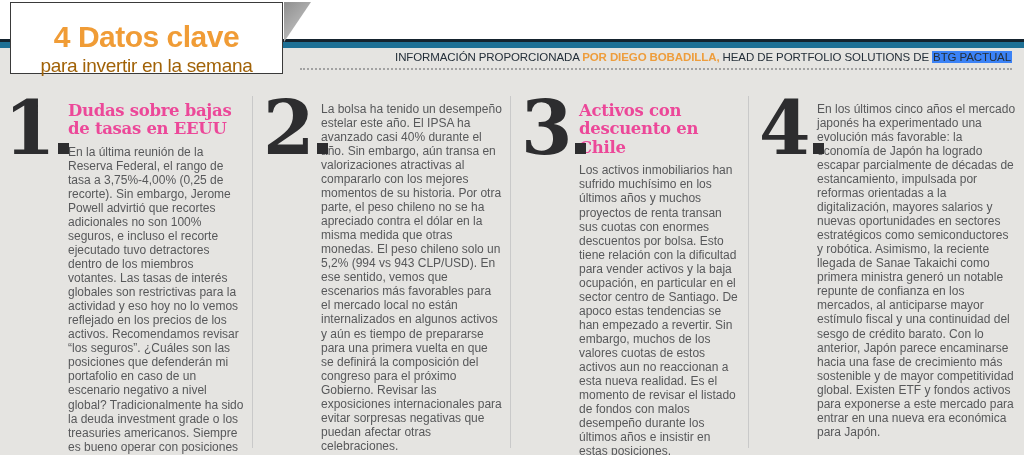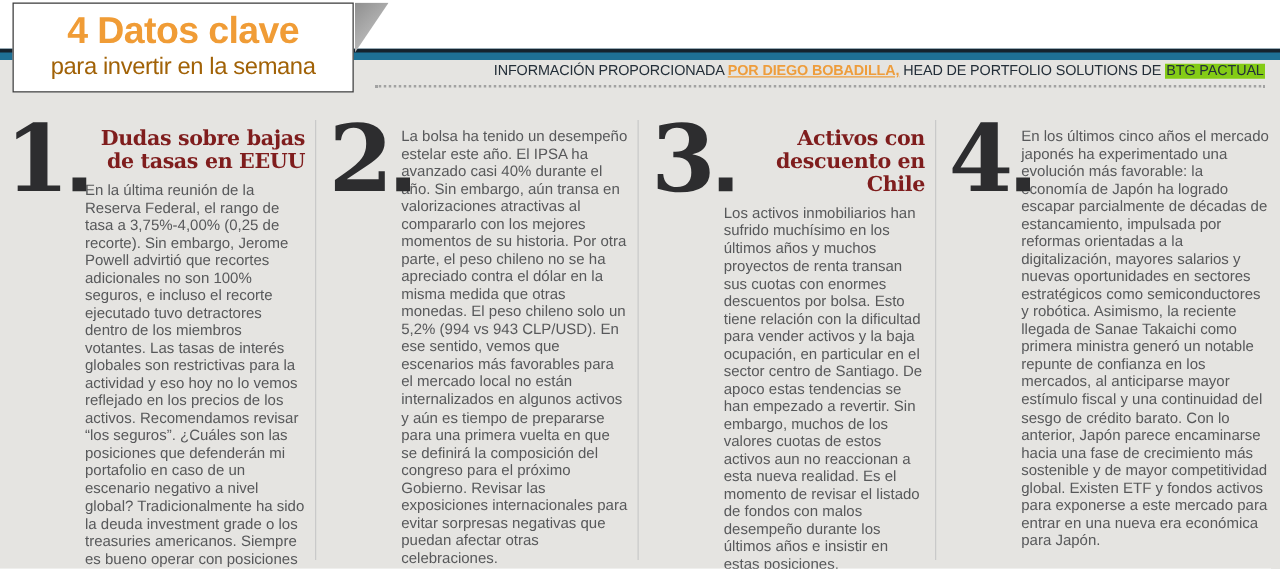--- a/index.html
+++ b/index.html
@@ -14,35 +14,35 @@
   .gray-bg { position:absolute; left:0; top:47px; width:1024px; height:408px; background:#e5e4e1; }
   .teal-bar {
     position:absolute; left:0; top:39px; width:1024px; height:9px;
     background:#1e7095; border-top:3px solid #15232e; z-index:1;
   }
   .header-box {
     position:absolute; left:10px; top:2px; width:273px; height:72px;
     background:#ffffff; border:1px solid #3a3a3a; text-align:center; z-index:3;
   }
   .title {
-    margin-top:5px; font-size:30px; font-weight:bold; letter-spacing:-0.5px;
+    margin-top:17px; font-size:30px; font-weight:bold; letter-spacing:-0.5px;
     color:#f09c36; font-family:"Liberation Sans", sans-serif;
   }
   .subtitle { font-size:19px; color:#a16207; margin-top:1px; letter-spacing:-0.3px; }
   .shadow-tri {
     position:absolute; left:284px; top:2px; width:27px; height:40px;
     background:linear-gradient(135deg,#8f8f8f 0%,#c9c9c9 90%);
     clip-path:polygon(0 0,100% 0,0 100%); z-index:2;
   }
   .attribution {
     position:absolute; top:51px; right:12px; z-index:4;
     font-size:11.5px; letter-spacing:-0.1px; color:#242f39; white-space:nowrap;
   }
-  .attr-orange { color:#ee9d3c; font-weight:bold;text-decoration:underline; }
-  .attr-highlight { background:#84cc16; padding:0 1px;text-align:center; }
+  .attr-orange { color:#ee9d3c; font-weight:bold; }
+  .attr-highlight { background:#3b82f6; padding:0 1px;text-align:center; }
   .dotted-line {
     position:absolute; top:68px; left:300px; right:12px; height:0;
     border-top:2px dotted #a2a2a2; z-index:4;
   }
   .columns { position:absolute; left:0; top:96px; width:1024px; height:352px; display:flex; z-index:2; }
   .col { position:relative; padding:6px 8px 0 10px; }
   .col-1 { width:253px; }
   .col-2 { width:258px; }
   .col-3 { width:238px; }
   .col-4 { width:275px; }
@@ -51,21 +51,21 @@
     position:absolute; left:4px; top:2px;
     font-family:"DejaVu Serif", serif; font-weight:bold;
     font-size:74px; line-height:0.82; color:#2d2d2f; white-space:nowrap;
   }
   .col-2 .bignum, .col-3 .bignum, .col-4 .bignum { left:10px; }
   .numsq { display:inline-block; width:11px; height:11px; background:#2d2d2f; margin-left:2px; }
   .coltext { margin-left:58px; }
   .colhead {
     font-family:"DejaVu Serif", serif; font-weight:bold;
     font-size:16.5px; line-height:1.12; letter-spacing:-0.3px;
-    color:#7f1d1d; margin-bottom:6px;text-align:right;
+    color:#ec4899; margin-bottom:6px;
   }
   .colbody { font-size:12px; line-height:1.17; color:#57585a; }
 </style>
 </head>
 <body>
 
 <div class="page">
   <div class="gray-bg"></div>
   <div class="teal-bar"></div>
 

